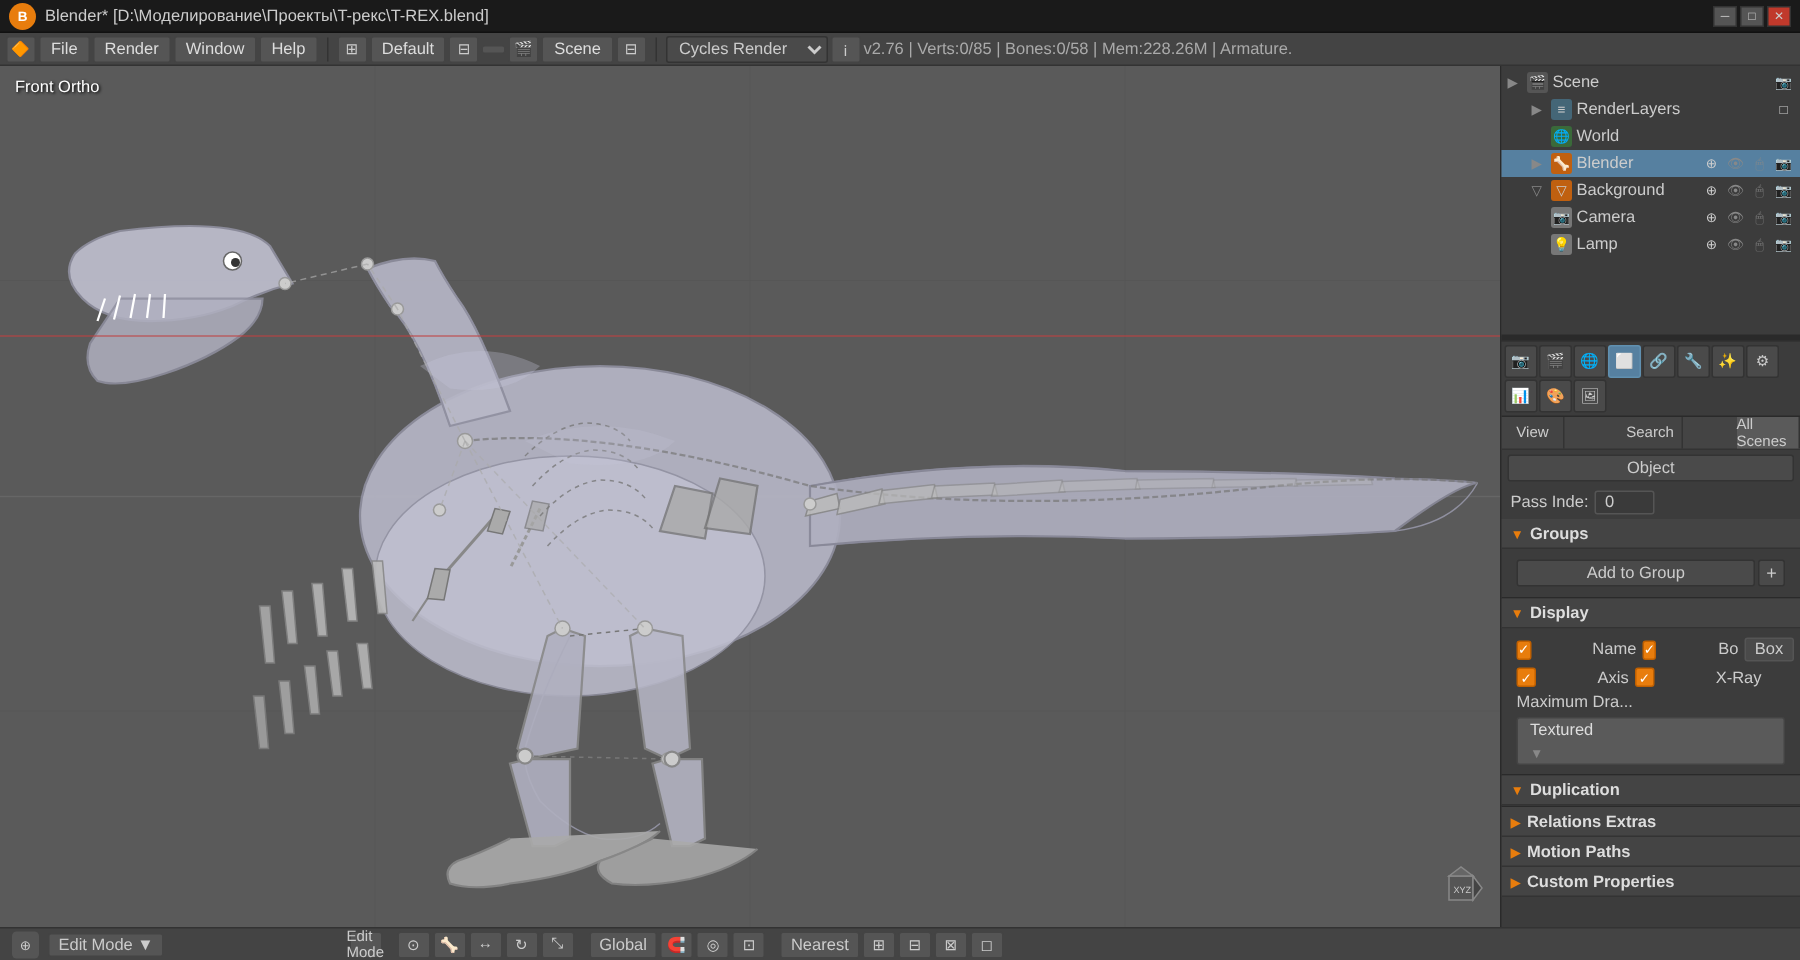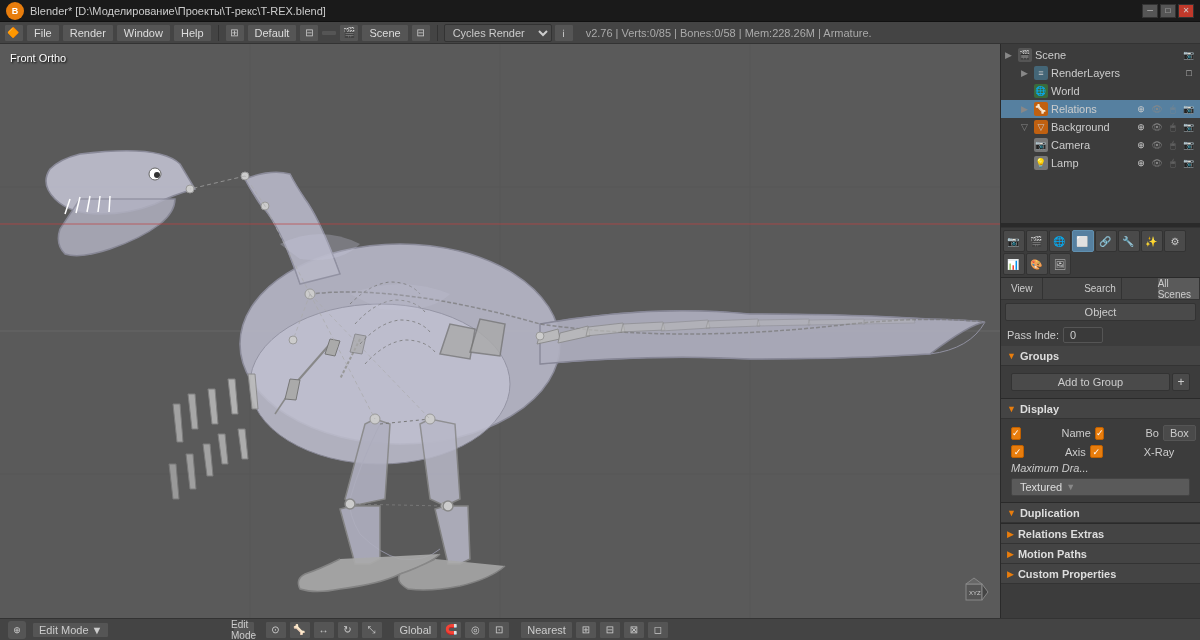--- a/index.html
+++ b/index.html
@@ -73,21 +73,20 @@
     #menu-bar .engine-select {
       background: #4a4a4a;
       border: 1px solid #333;
       color: #ccc;
       padding: 1px 4px;
       font-size: 11px;
       border-radius: 2px;
       height: 18px;
     }
     #menu-bar .info-text {
-      margin-left: 10px;
       color: #aaa;
       font-size: 11px;
     }
     #menu-bar .icon-btn {
       width: 20px; height: 18px;
       background: #555;
       border: 1px solid #444;
       border-radius: 2px;
       display: flex; align-items: center; justify-content: center;
       font-size: 10px; cursor: pointer; color: #ccc;
@@ -284,34 +283,34 @@
     .field-btn {
       background: #4a4a4a; border: 1px solid #555;
       border-radius: 2px; padding: 1px 6px;
       font-size: 11px; color: #ccc; cursor: pointer;
     }
 
     
     .dropdown-row {
       display: flex; align-items: center; gap: 4px;
       padding: 2px 4px;
-      font-style: italic;
     }
     .dropdown-label { font-size: 11px; color: #ccc; }
 
     
     .textured-row {
       padding: 2px 4px;
     }
     .textured-btn {
       background: #5a5a5a; border: 1px solid #444;
       border-radius: 2px; padding: 2px 8px;
       font-size: 11px; color: #ddd; cursor: pointer;
-      display: flex; align-items: center; gap: 4px;
+      display: flex; gap: 4px;
       width: 100%;
+      flex-direction: column;
     }
     .textured-arrow { font-size: 9px; color: #888; }
 
     
     .dup-buttons {
       display: flex; gap: 1px;
       padding: 2px 4px;
     }
     .dup-btn {
       flex: 1;
@@ -572,21 +571,21 @@
 
       <div class="tree-item" style="padding-left:20px">
         <span class="tree-arrow"></span>
         <span class="tree-icon" style="background:#3a6a3a">🌐</span>
         <span>World</span>
       </div>
 
       <div class="tree-item selected" style="padding-left:20px">
         <span class="tree-arrow">▶</span>
         <span class="tree-icon" style="background:#c06010">🦴</span>
-        <span>Relations</span>
+        <span>Blender</span>
         <div class="tree-visibility-icons">
           <div class="tree-vis-icon active">⊕</div>
           <div class="tree-vis-icon">👁</div>
           <div class="tree-vis-icon">🖱</div>
           <div class="tree-vis-icon">📷</div>
         </div>
       </div>
 
       <div class="tree-item" style="padding-left:20px">
         <span class="tree-arrow">▽</span>

